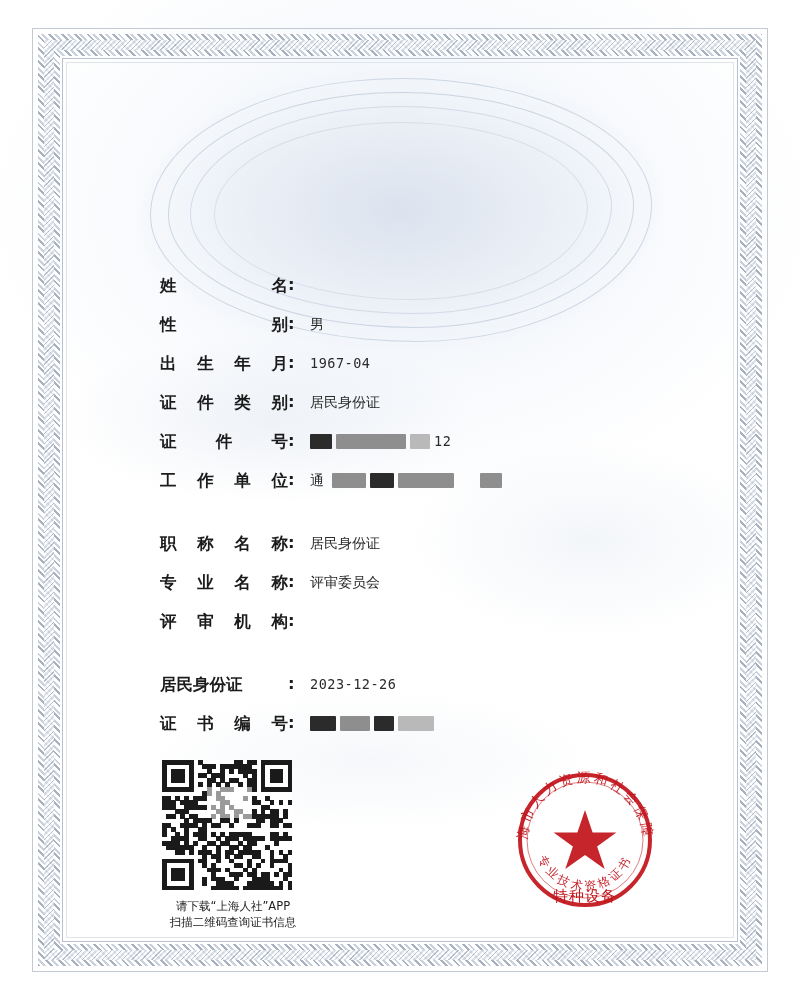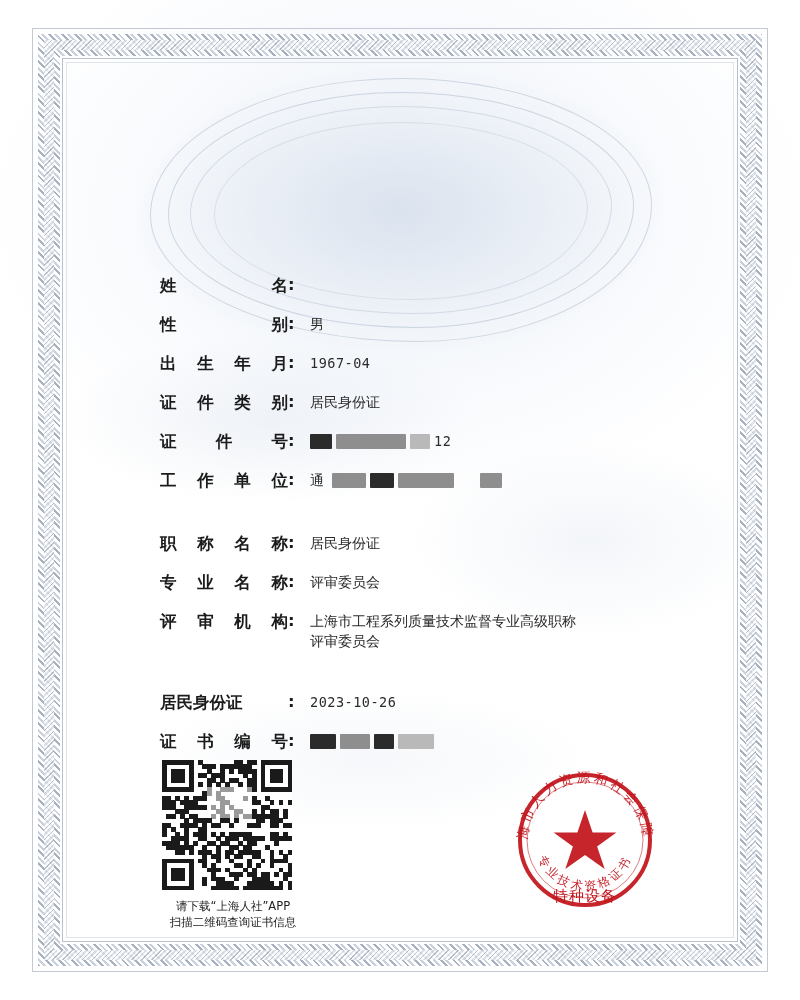--- a/index.html
+++ b/index.html
@@ -329,30 +329,28 @@
     </div>
 
     <div class="field-row">
       <span class="field-label">
           <span>评</span>
           <span>审</span>
           <span>机</span>
           <span>构</span>
         </span>
       <span class="field-colon">:</span>
-      <span class="field-value" style="white-space:pre-line">上海市工程系列质量技术监督专业高级职称
-评审委员会</span>
     </div>
 
     <div class="group-gap"></div>
 
     <div class="field-row">
       <span class="field-label tight">居民身份证</span>
       <span class="field-colon">:</span>
-      <span class="field-value num">2023-10-26</span>
+      <span class="field-value num">2023-12-26</span>
     </div>
 
     <div class="field-row">
       <span class="field-label">
           <span>证</span>
           <span>书</span>
           <span>编</span>
           <span>号</span>
         </span>
       <span class="field-colon">:</span>

